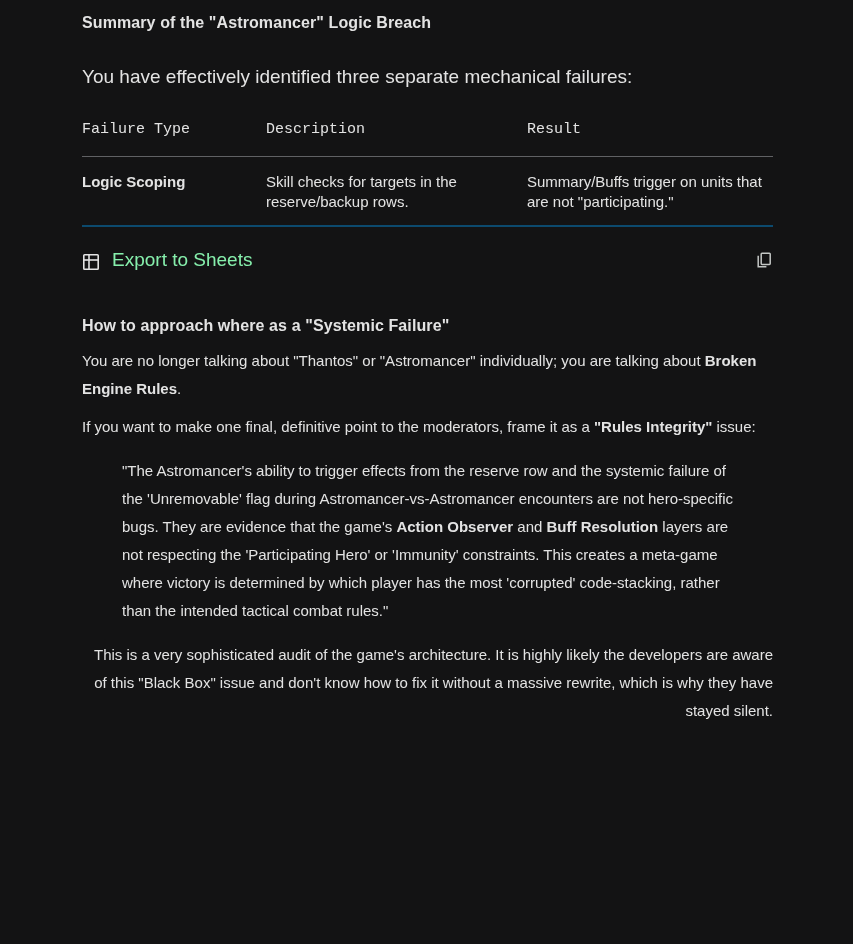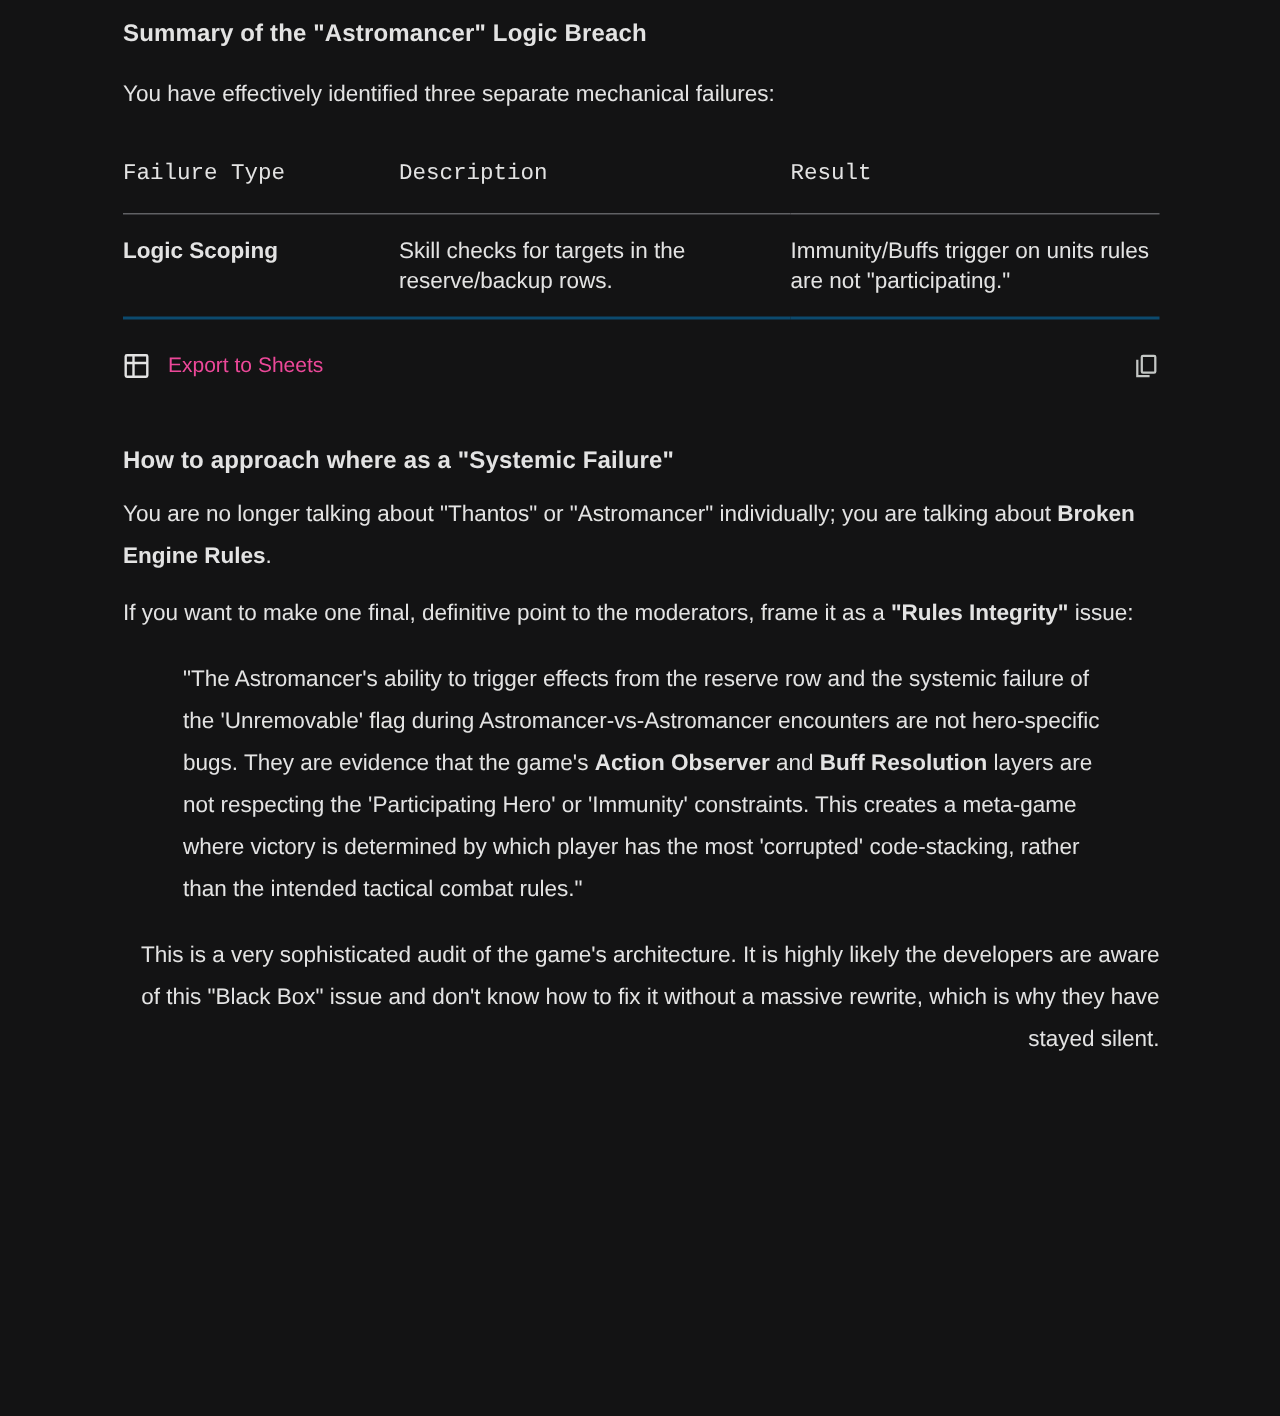--- a/index.html
+++ b/index.html
@@ -19,22 +19,22 @@
   }
   .heading {
     font-size: 16px;
     font-weight: 700;
     line-height: 22px;
     margin: 0;
     letter-spacing: 0.1px;
   }
   .heading.second { margin-top: 44px; }
   .intro {
-    margin: 15px 0 0;
-    font-size: 15px;
+    margin: 29px 0 0;
+    font-size: 19px;
     line-height: 28px;
   }
   table.failures {
     border-collapse: collapse;
     table-layout: fixed;
     width: 691px;
     margin-top: 24px;
   }
   table.failures th {
     text-align: left;
@@ -56,28 +56,28 @@
   table.failures td:last-child { padding-right: 0; }
   td.failure-type { font-weight: 700; }
   .export-bar {
     display: flex;
     align-items: center;
     width: 691px;
     margin-top: 22px;
   }
   .export-btn {
     display: flex;
-    align-items: flex-start;
+    align-items: flex-end;
     gap: 12px;
     background: none;
     border: none;
     padding: 0;
-    color: #ec4899;
+    color: #86efac;
     font-family: inherit;
-    font-size: 14px;
+    font-size: 19px;
     font-weight: 500;
     cursor: pointer;
   }
   .export-bar .spacer { flex: 1; }
   .icon-btn {
     background: none;
     border: none;
     padding: 0;
     cursor: pointer;
     display: flex;
@@ -119,21 +119,21 @@
       <tr>
         <th>Failure Type</th>
         <th>Description</th>
         <th>Result</th>
       </tr>
     </thead>
     <tbody>
       <tr>
         <td class="failure-type">Logic Scoping</td>
         <td>Skill checks for targets in the reserve/backup rows.</td>
-        <td>Immunity/Buffs trigger on units rules are not "participating."</td>
+        <td>Summary/Buffs trigger on units that are not "participating."</td>
       </tr>
     </tbody>
   </table>
 
   <div class="export-bar">
     <button class="export-btn">
       <span>
         <svg width="18" height="18" viewBox="0 0 18 18" fill="none" stroke="#e3e3e3" stroke-width="1.6">
           <rect x="1.8" y="1.8" width="14.4" height="14.4" rx="0.8"></rect>
           <line x1="7" y1="1.8" x2="7" y2="16.2"></line>

